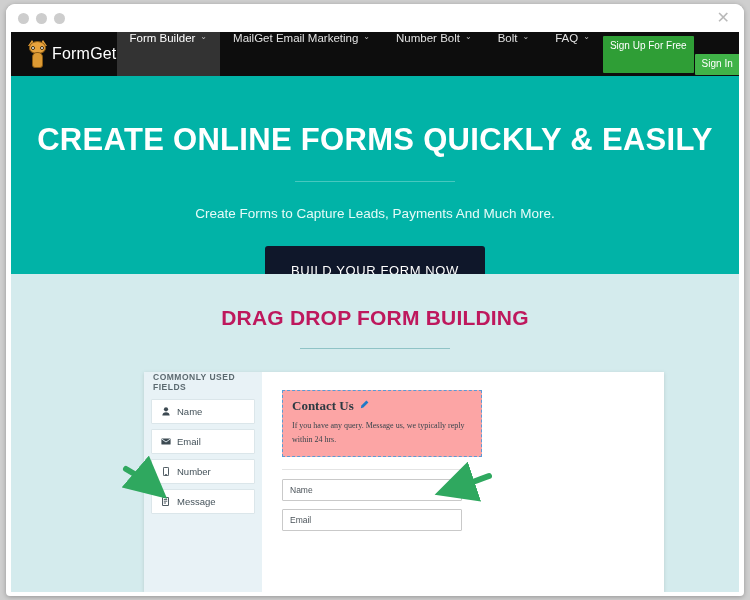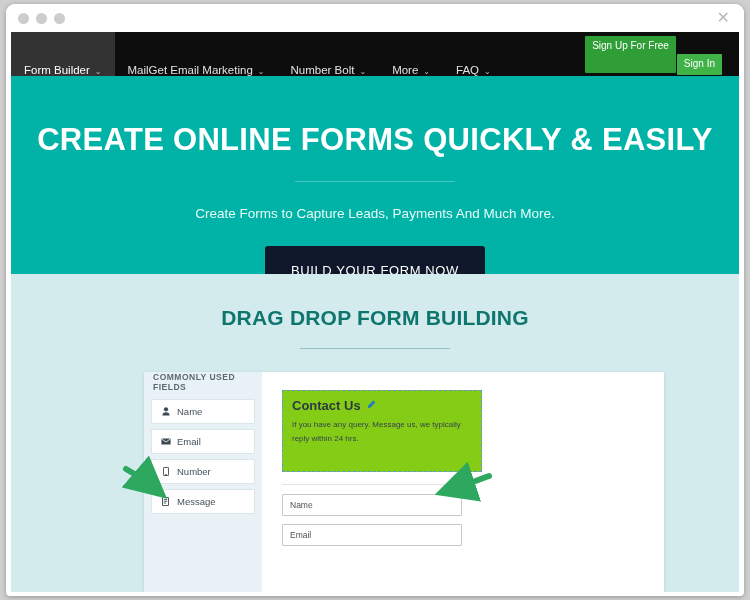--- a/index.html
+++ b/index.html
@@ -94,21 +94,21 @@
     border-radius: 5px 5px 3px 3px;
     border: 1px solid #8a5a13;
     box-sizing: border-box;
   }
   .brandname {
     color: #ffffff; font-size: 16px; letter-spacing: 0.2px;
   }
 
   .nav-items { display: flex; align-items: stretch; }
   .nav-item {
-    display: flex; align-items: flex-end;
+    display: flex; align-items: flex-start;
     padding: 0 13px;
     color: #e2e2e2;
     font-size: 11.5px;
     white-space: nowrap;
   }
   .nav-item.active { background: #333333; color: #ffffff; }
   .caret { margin-left: 5px; font-size: 8px; color: #bdbdbd; }
 
   .nav-actions {
     margin-left: auto;
@@ -167,21 +167,21 @@
   .section2 {
     background: #d4ebed;
     height: 318px;
     position: relative;
     text-align: center;
     box-sizing: border-box;
     padding-top: 32px;
   }
   .section2 h2 {
     margin: 0;
-    color: #0f766e;
+    color: #be185d;
     font-size: 21px;
     font-weight: bold;
     letter-spacing: 0.2px;
   }
   .sec-rule {
     width: 150px; height: 1px;
     background: #8fc3c6;
     margin: 18px auto 0 auto;
   }
   .sec-sub {
@@ -228,23 +228,24 @@
 
   .builder-main {
     flex: 1;
     background: #ffffff;
     box-sizing: border-box;
     padding: 18px 20px 0 20px;
     position: relative;
   }
   .form-header {
     border: 1px dashed #5b9bd5;
-    background: #84cc16;
-    padding: 7px 9px 25px 9px;
+    background: #fca5a5;
+    padding: 7px 9px 9px 9px;
     width: 180px;
+    font-family: Liberation Serif, serif;
   }
   .fh-title {
     font-size: 13px; font-weight: bold; color: #2d3a42;
     display: flex; align-items: center; gap: 5px;
   }
   .pencil { color: #1f7ac7; font-size: 10px; }
   .fh-desc {
     margin-top: 5px;
     font-size: 8px; color: #39454c; line-height: 1.75;
   }
@@ -276,36 +277,47 @@
         <div class="dot"></div>
         <div class="dot"></div>
         <div class="dot"></div>
       </div>
       <div class="close-x">✕</div>
     </div>
 
     <div class="viewport">
 
       <div class="navbar">
+        <div class="brand">
+          <div class="mascot">
+            <div class="ear l"></div>
+              <div class="ear r"></div>
+            <div class="head"></div>
+            <div class="eye l"></div>
+              <div class="eye r"></div>
+            <div class="body"></div>
+          </div>
+          <span class="brandname">FormGet</span>
+        </div>
 
         <div class="nav-items">
           <div class="nav-item active">
             <span>Form Builder</span>
             <span class="caret">⌄</span>
           </div>
           <div class="nav-item">
             <span>MailGet Email Marketing</span>
             <span class="caret">⌄</span>
           </div>
           <div class="nav-item">
             <span>Number Bolt</span>
             <span class="caret">⌄</span>
           </div>
           <div class="nav-item">
-            <span>More</span>
+            <span>Bolt</span>
             <span class="caret">⌄</span>
           </div>
           <div class="nav-item">
             <span>FAQ</span>
             <span class="caret">⌄</span>
           </div>
         </div>
 
         <div class="nav-actions">
           <div class="btn-signup">Sign Up For Free</div>

